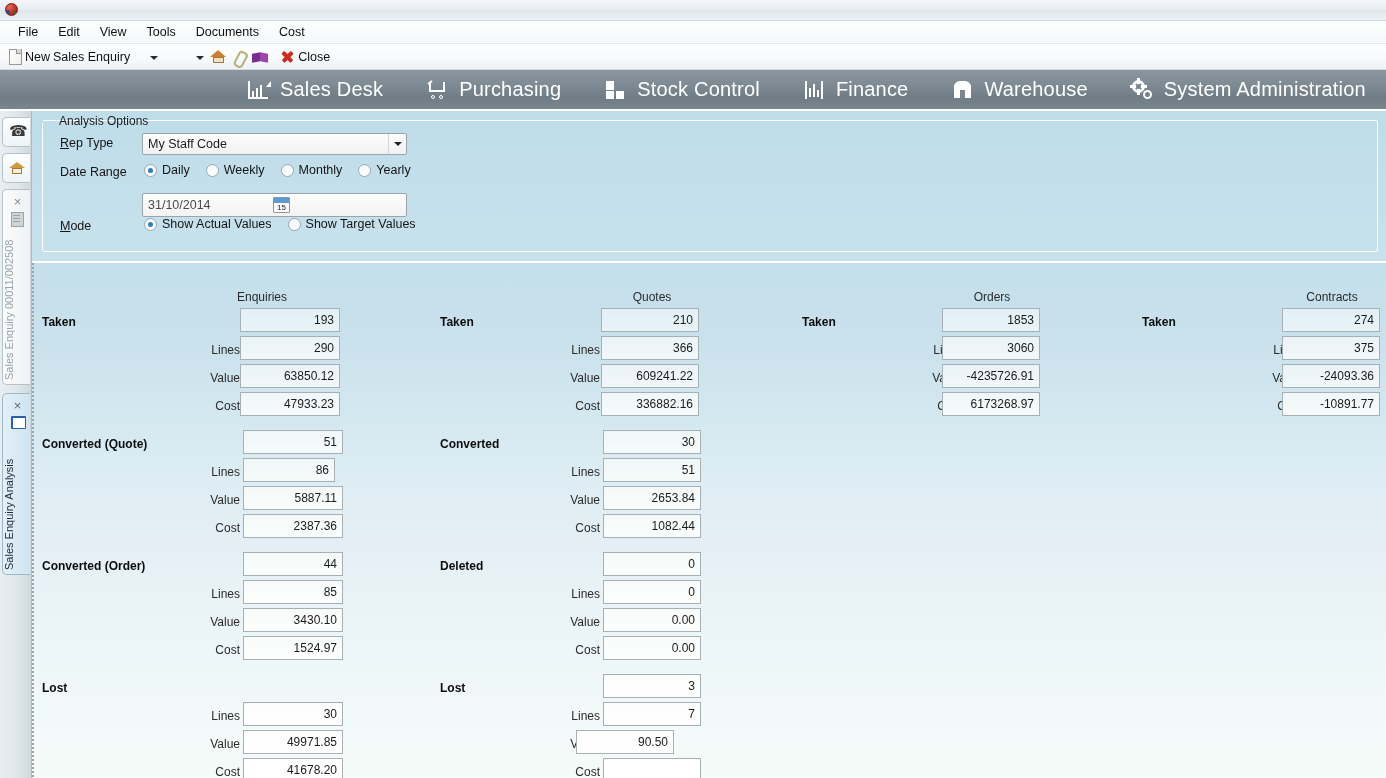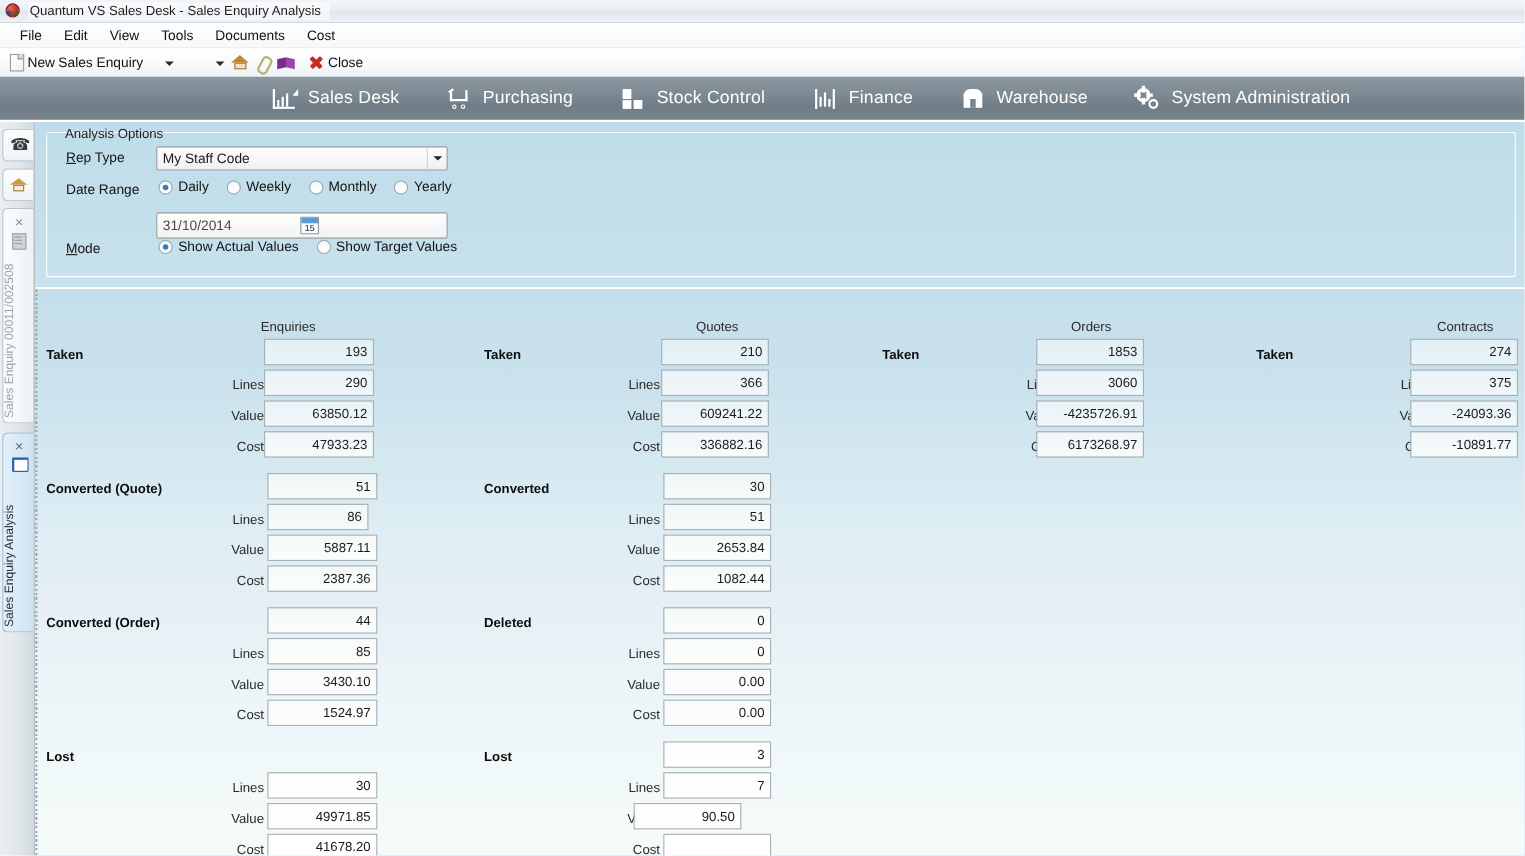--- a/index.html
+++ b/index.html
@@ -103,21 +103,21 @@
 
   
   .navbar {
     position: absolute; left: 0; top: 70px; width: 1386px; height: 41px;
     background: linear-gradient(to bottom, #8b969e 0%, #7e8a93 40%, #6f7c86 70%, #7b858d 100%);
     border-bottom: 2px solid #ffffff;
     display: flex; align-items: center;
     padding-left: 248px;
   }
   .navitem { display: flex; align-items: center; margin-right: 44px; cursor: default; white-space: nowrap; }
-  .navitem .nlabel { color: #ffffff; font-size: 16px; margin-left: 10px; letter-spacing: 0.2px; }
+  .navitem .nlabel { color: #ffffff; font-size: 20px; margin-left: 10px; letter-spacing: 0.2px; }
 
   .nic { width: 22px; height: 20px; position: relative; flex: 0 0 auto; }
   
   .nic-sales .box { position:absolute; left:0; top:1px; width:20px; height:18px; border-left:2px solid #fff; border-bottom:2px solid #fff; }
   .nic-sales .ar { position:absolute; right:-1px; top:1px; width:0; height:0; border-left:5px solid transparent; border-right:0 solid transparent; border-bottom:6px solid #fff; }
   .nic-sales .b1 { position:absolute; left:4px; top:11px; width:2px; height:6px; background:#fff; }
   .nic-sales .b2 { position:absolute; left:8px; top:8px; width:2px; height:9px; background:#fff; }
   .nic-sales .b3 { position:absolute; left:12px; top:5px; width:2px; height:12px; background:#fff; }
   
   .nic-cart .basket { position:absolute; left:2px; top:2px; width:16px; height:10px; border:2px solid #fff; border-top:none; }
@@ -313,21 +313,20 @@
 <body>
 
 <div id="app">
 
   <div class="titlebar">
     <div class="tb-icon">
       <div class="ball"></div>
         <div class="dot1"></div>
         <div class="dot2"></div>
     </div>
-    <div class="tb-text">Quantum VS Sales Desk -  Sales Enquiry Analysis</div>
   </div>
 
   <div class="menubar">
     <div class="mi">File</div>
     <div class="mi">Edit</div>
     <div class="mi">View</div>
     <div class="mi">Tools</div>
     <div class="mi">Documents</div>
     <div class="mi">Cost</div>
   </div>

